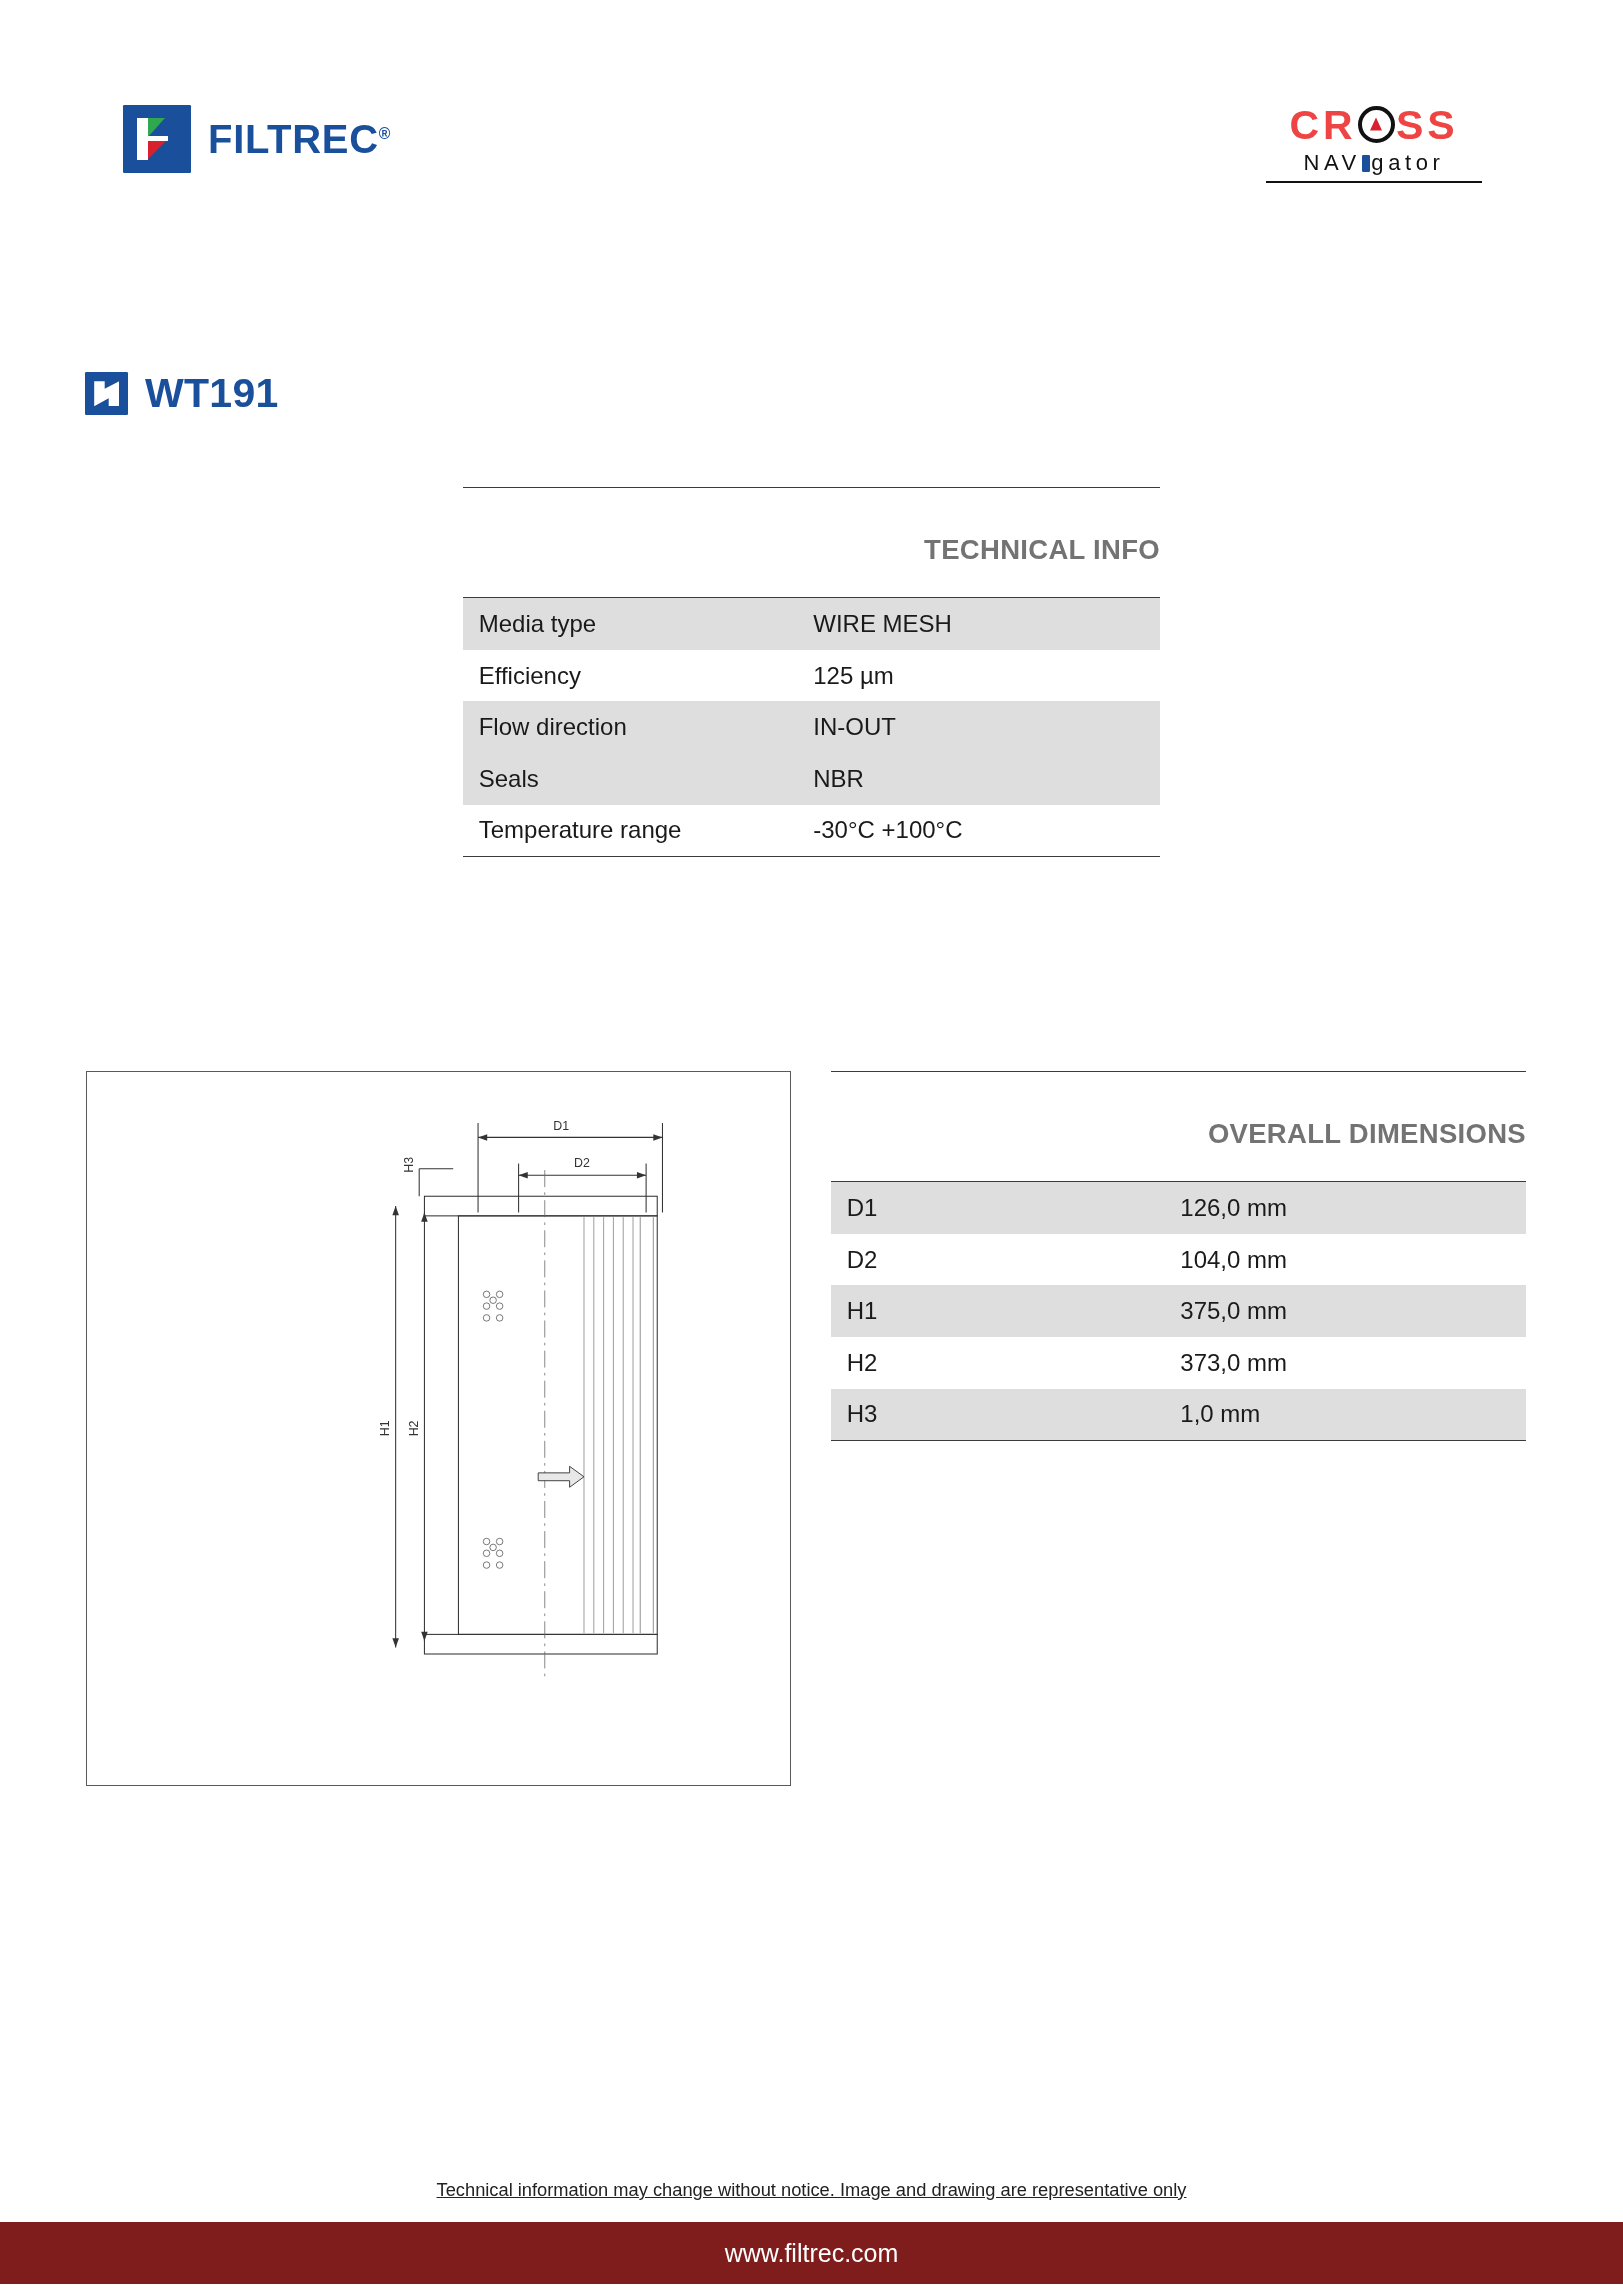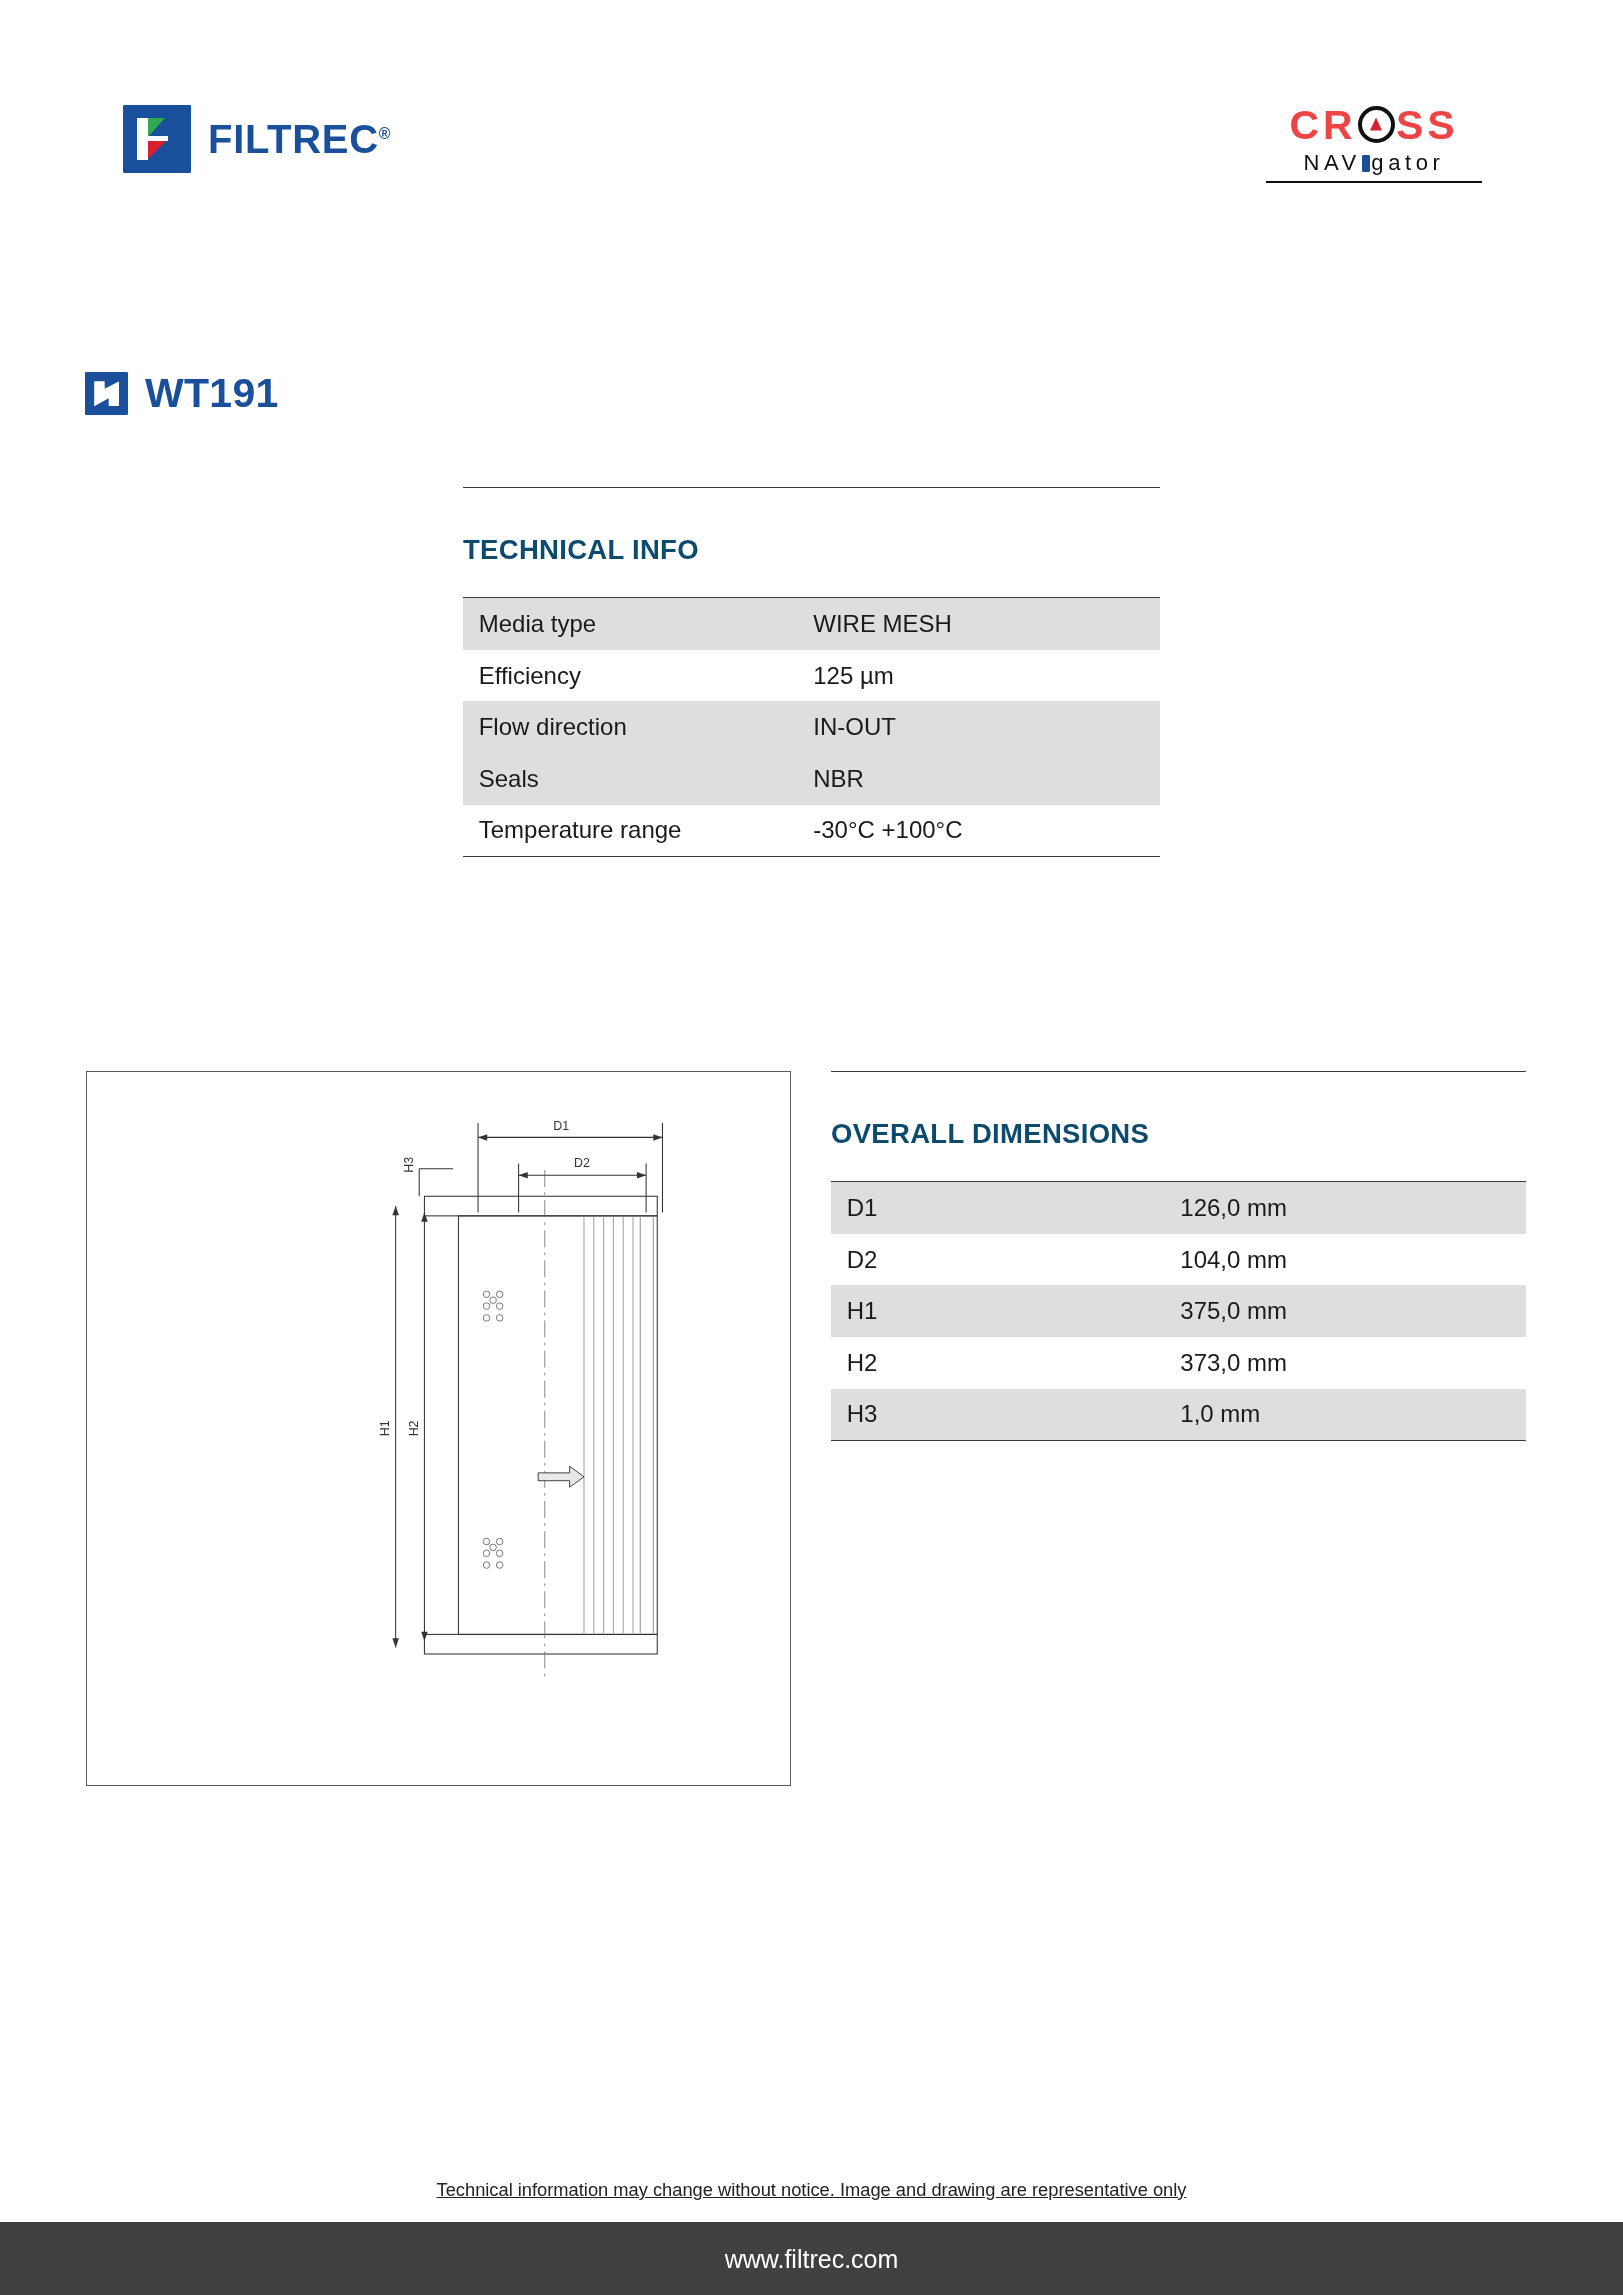--- a/index.html
+++ b/index.html
@@ -190,24 +190,24 @@
     left: 463px;
     top: 487px;
     width: 697px;
   }
   .rule-top {
     height: 1.3px;
     background: #3a3a3a;
     width: 100%;
   }
   .section-heading {
-    text-align: left;
+    text-align: right;
     font-size: 27.5px;
     font-weight: bold;
-    color: #0c4a6e;
+    color: #737373;
     margin-top: 46px;
     margin-bottom: 31px;
     letter-spacing: 0.3px;
   }
   table.data {
     border-collapse: collapse;
     width: 100%;
     font-size: 24px;
   }
   table.data td {
@@ -259,22 +259,22 @@
     text-align: center;
     font-size: 18.3px;
     color: #222;
     text-decoration: underline;
   }
   .footer-bar {
     position: absolute;
     left: 0;
     top: 2222px;
     width: 1623px;
-    height: 74px;
-    background: #404040;
+    height: 62px;
+    background: #7f1d1d;
     color: #ffffff;
     display: flex;
     align-items: center;
     justify-content: center;
     font-size: 25px;
   }
 </style>
 </head>
 <body>
 

